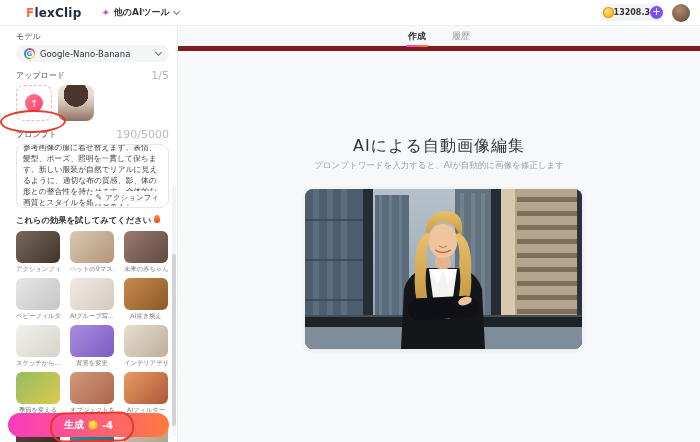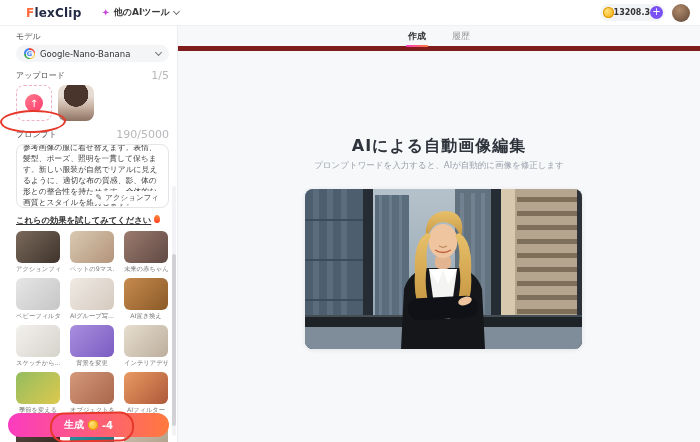--- a/index.html
+++ b/index.html
@@ -39,21 +39,21 @@
                  display:flex;align-items:center;justify-content:center;color:#fff;font-size:10px;}
   .upload-thumb{width:36px;height:36px;border-radius:8px;cursor:pointer;
      background:radial-gradient(circle at 50% 26%,#4a352c 0 38%,rgba(0,0,0,0) 39%),
                 linear-gradient(180deg,#e7dcd4 0 30%,#c9b3a4 60%,#8d7262 100%);}
   .prompt-box{margin-top:3px;height:64px;border:1px solid #e3e5e8;border-radius:8px;padding:3px 6px;position:relative;
               overflow:hidden;font-size:7.8px;line-height:11px;color:#3c3c3c;box-sizing:border-box;background:#fff;}
   .prompt-text{margin-top:-6px;}
   .improve-btn{position:absolute;right:5px;bottom:3px;display:flex;align-items:center;gap:3px;font-size:7.5px;color:#555;
                background:rgba(255,255,255,.95);padding:1px 4px;border-radius:4px;cursor:pointer;}
   .improve-icon{color:#666;font-size:8px;}
-  .effects-title{margin-top:7px;display:flex;gap:3px;font-size:8.3px;font-weight:bold;color:#333;text-decoration:underline;}
+  .effects-title{margin-top:7px;display:flex;gap:3px;font-size:8.3px;font-weight:bold;color:#333;}
   .flame{width:6px;height:8px;background:linear-gradient(180deg,#ff8a3d,#ff4020);border-radius:50% 50% 46% 46%/62% 62% 38% 38%;}
   .effects-grid{margin-top:5px;display:grid;grid-template-columns:repeat(3,44px);column-gap:10px;row-gap:4px;}
   .effect{cursor:pointer;}
   .effect-thumb{width:44px;height:32px;border-radius:6px;background:#ddd;}
   .effect-label{width:44px;margin-top:2px;font-size:6.3px;color:#777;white-space:nowrap;overflow:hidden;text-align:center;}
   .sb-track{position:absolute;right:1px;top:160px;bottom:6px;width:4px;border-radius:2px;background:#f3f3f5;}
   .sb-thumb{position:absolute;right:1px;top:228px;height:172px;width:4px;border-radius:2px;background:#d2d2d6;cursor:pointer;}
   .generate-btn{position:absolute;left:8px;right:8px;bottom:5px;height:24px;border-radius:13px;z-index:3;cursor:pointer;
                 background:linear-gradient(90deg,#fb3bc0,#ff7a3e);display:flex;align-items:center;justify-content:center;gap:4px;
                 color:#fff;font-size:10px;font-weight:bold;}
@@ -61,21 +61,21 @@
   .annot{position:absolute;border:2px solid #e6392b;border-radius:50%;z-index:6;pointer-events:none;}
   .annot-prompt{left:0px;top:84px;width:62px;height:19px;transform:rotate(-1deg);}
   .annot-generate{left:50px;top:386px;width:80px;height:26px;border-radius:14px;transform:rotate(-1deg);}
   
   .main{position:absolute;left:178px;top:26px;right:0;bottom:0;background:#f7f8fa;}
   .tabs{height:20px;border-bottom:5px solid #7f1d1d;display:flex;justify-content:center;gap:26px;align-items:stretch;}
   .tab{font-size:9px;color:#999;display:flex;align-items:center;position:relative;cursor:pointer;}
   .tab.active{color:#333;font-weight:bold;}
   .tab.active::after{content:"";position:absolute;bottom:-1px;left:-2px;right:-2px;height:2.5px;border-radius:2px;
                      background:linear-gradient(90deg,#fb3bc0,#ff7a3e);}
-  .heading{position:absolute;top:110px;left:0;right:0;text-align:center;font-size:16px;font-weight:bold;color:#2f333c;letter-spacing:1px;}
+  .heading{position:absolute;top:110px;left:0;right:0;text-align:center;font-size:16px;font-weight:normal;color:#2f333c;letter-spacing:1px;}
   .subheading{position:absolute;top:134px;left:0;right:0;text-align:center;font-size:8.5px;color:#9aa0ab;}
   .preview-card{position:absolute;left:127px;top:163px;width:277px;height:160px;border-radius:8px;overflow:hidden;
                 box-shadow:0 1px 5px rgba(40,50,70,.10);background:#aab;}
 </style>
 </head>
 <body>
 
 <div class="app">
 
   <header class="topbar">

